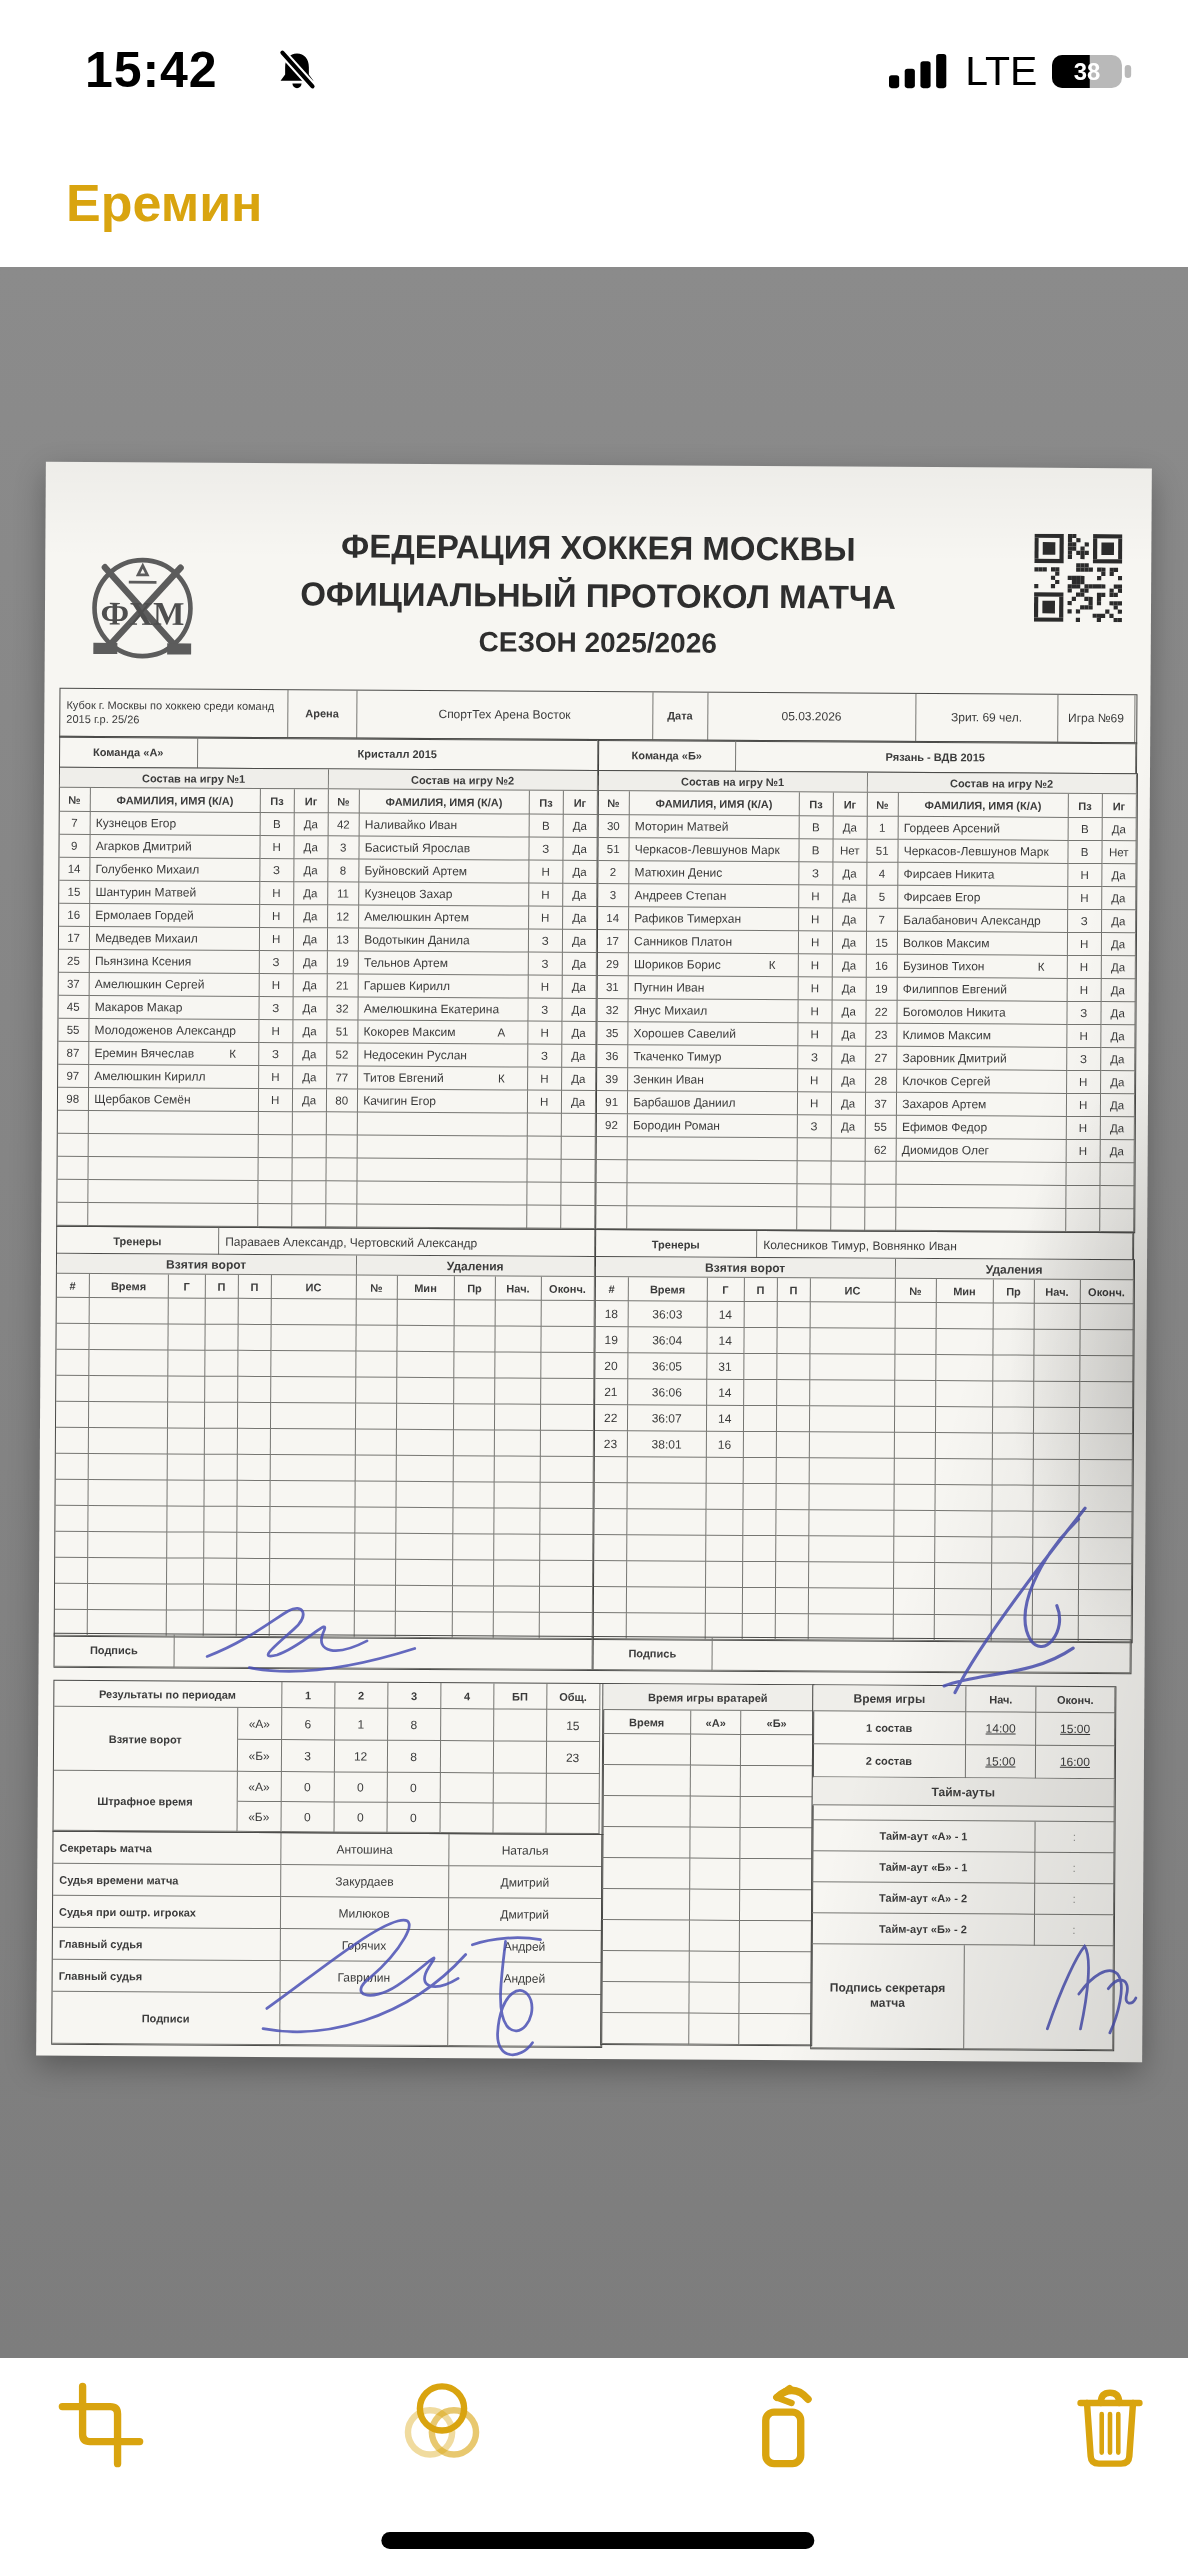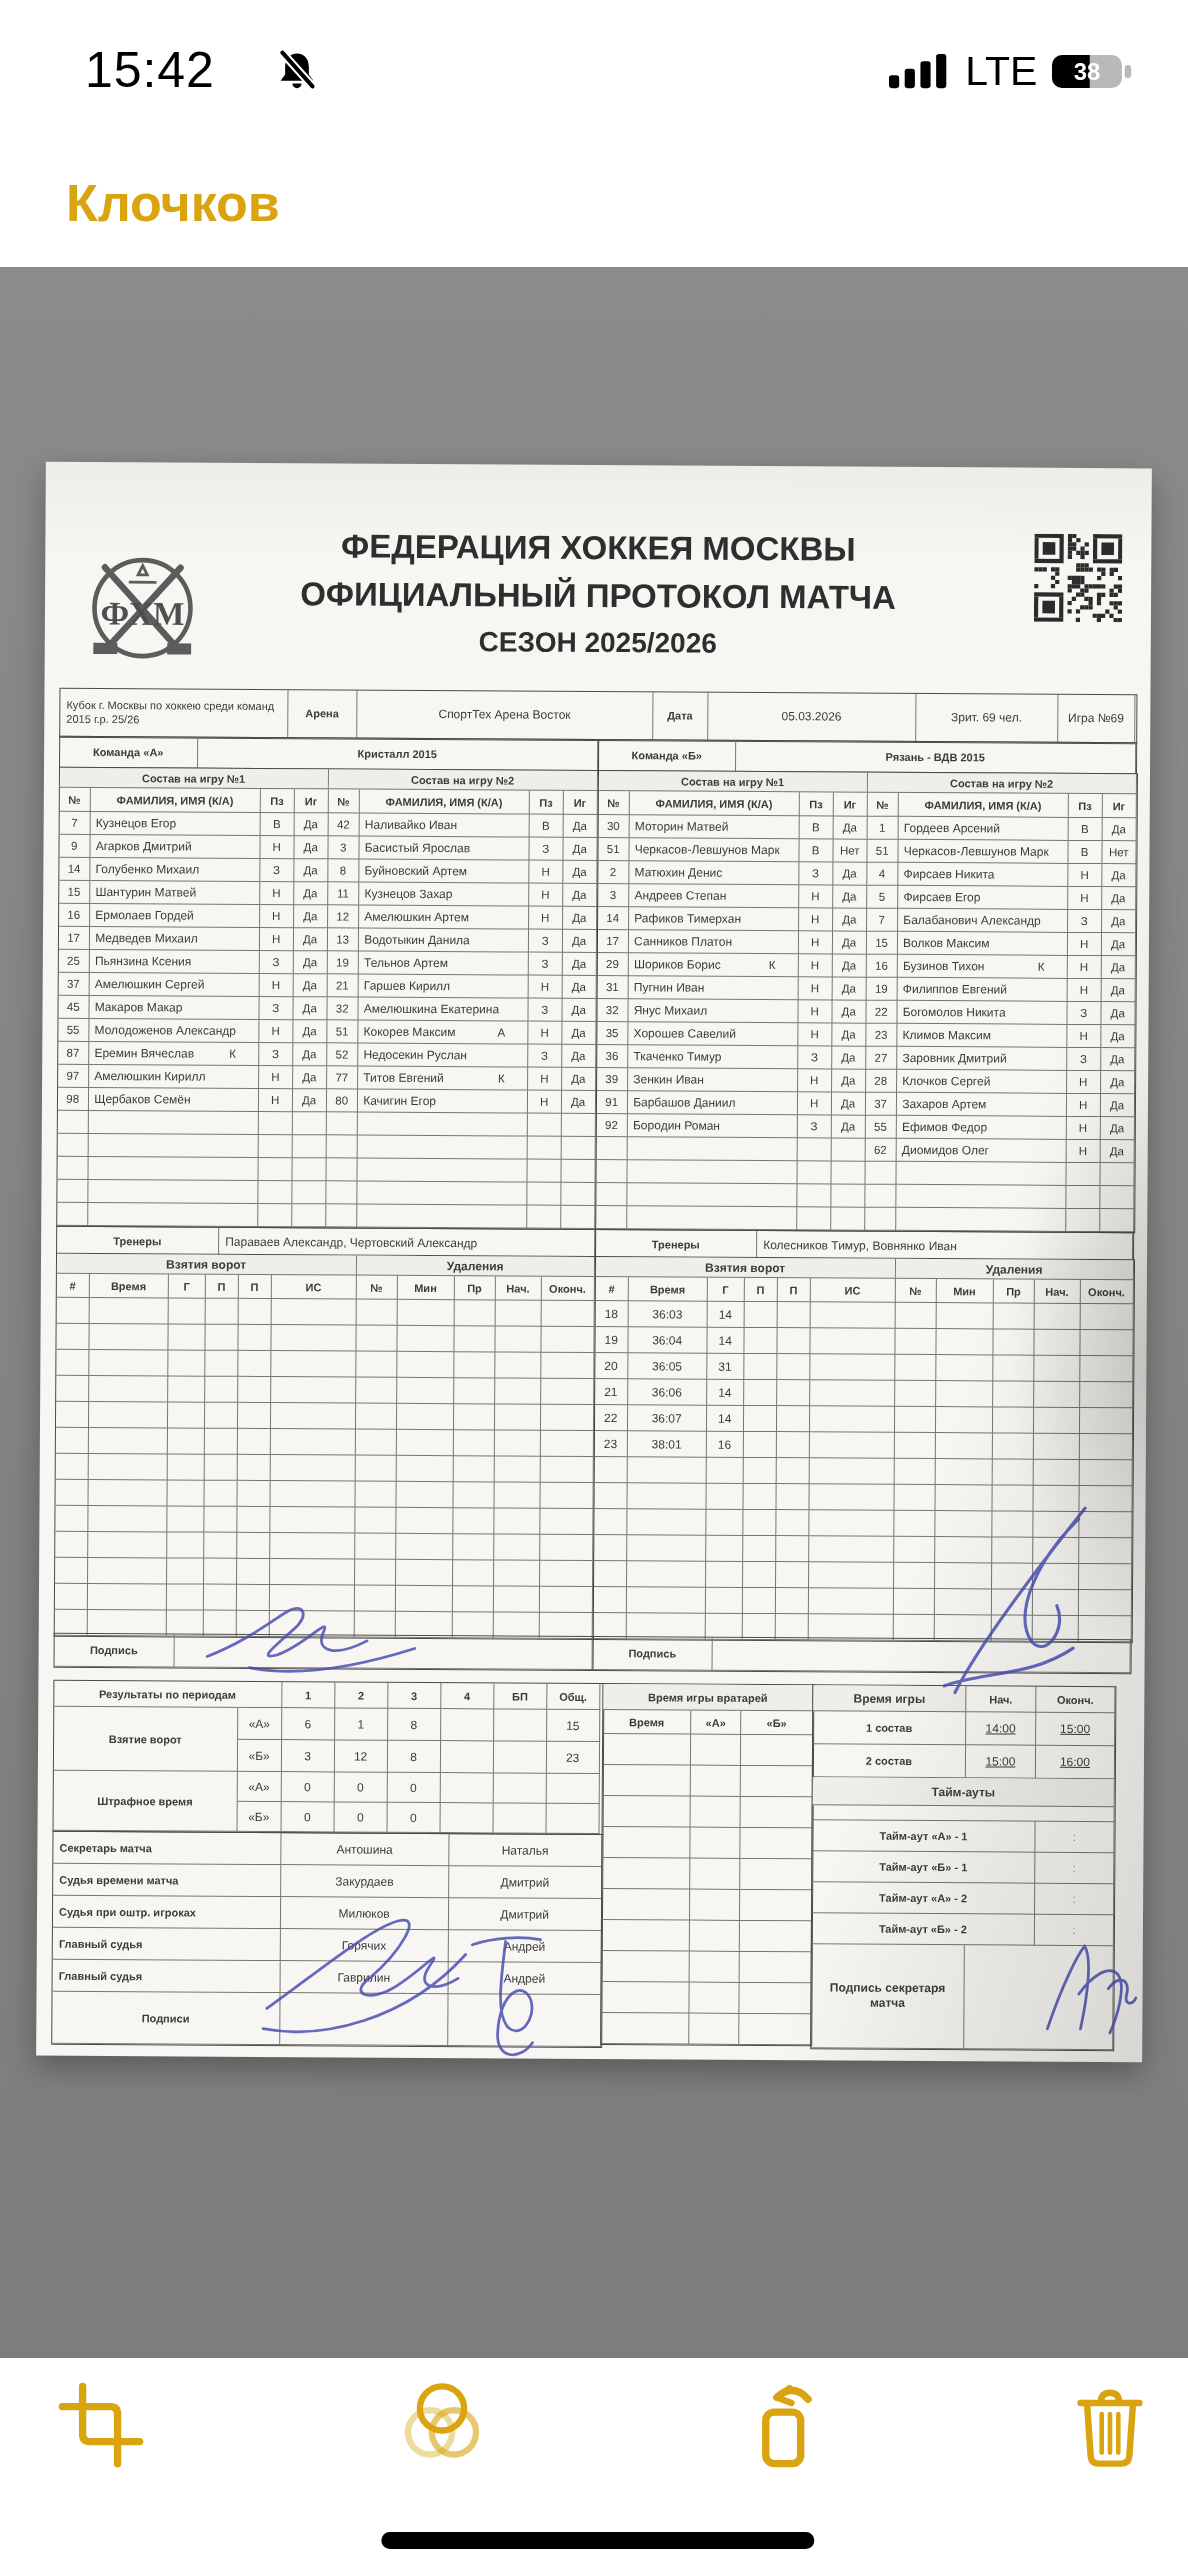--- a/index.html
+++ b/index.html
@@ -1,20 +1,20 @@
 <!DOCTYPE html>
 <html style="font-size:14.7px"><head>
 <meta charset="utf-8">
 <style>
   html,body{margin:0;padding:0;width:1188px;height:2576px;background:#fff;
     font-family:"Liberation Sans",sans-serif;overflow:hidden;position:relative;}
   .abs{position:absolute;}
   
   #status-bar{top:0;left:0;width:1188px;height:120px;background:#fff;}
-  #sb-time{left:85px;top:41px;font-size:50px;font-weight:400;color:#000;letter-spacing:0.9px;}
+  #sb-time{left:85px;top:41px;font-size:50px;font-weight:700;color:#000;letter-spacing:0.9px;}
   #sb-bell{left:276px;top:48px;}
   #sb-right{right:55px;top:48px;display:flex;align-items:center;gap:14.7px;}
   #sb-lte{font-size:41px;font-weight:400;color:#000;}
   
   #nav-bar{top:147px;left:0;width:1188px;height:120px;background:#fff;}
   .nav-btn{position:absolute;top:26px;font-size:52px;font-weight:600;color:#D9A40F;cursor:pointer;}
   #btn-done{left:66px;}
   #btn-retake{right:66px;}
   
   #backdrop{top:267px;left:0;width:1188px;height:2091px;background:linear-gradient(180deg,#8b8b8b,#7d7d7d);}
@@ -98,21 +98,21 @@
         <rect x="0" y="4" width="76" height="36" rx="11" fill="#b9b9b9"></rect>
         <path d="M11,4 h30 v36 h-30 a11,11 0 0 1 -11,-11 v-14 a11,11 0 0 1 11,-11 z" fill="#000"></path>
         <rect x="79" y="15" width="7" height="14" rx="3.5" fill="#b9b9b9"></rect>
         <text x="38" y="31" font-size="26" font-weight="700" fill="#fff" text-anchor="middle" font-family="Liberation Sans, sans-serif" id="bat-txt">38</text>
       </svg>
     </span>
   </div>
 </div>
 
 <div id="nav-bar" class="abs">
-  <div id="btn-done" class="nav-btn">Клочков</div>
+  <div id="btn-done" class="nav-btn">Еремин</div>
 </div>
 
 <div id="backdrop" class="abs">
   <div id="doc" class="abs">
 
     <div class="abs" style="left:32px;top:85px;">
       <svg width="131" height="131" viewBox="0 0 142 142">
         <circle cx="71" cy="66" r="52" fill="none" stroke="#5c5c5c" stroke-width="5"></circle>
         <path d="M30,22 L106,106" stroke="#5c5c5c" stroke-width="7" stroke-linecap="round"></path>
         <path d="M112,22 L36,106" stroke="#5c5c5c" stroke-width="7" stroke-linecap="round"></path>

